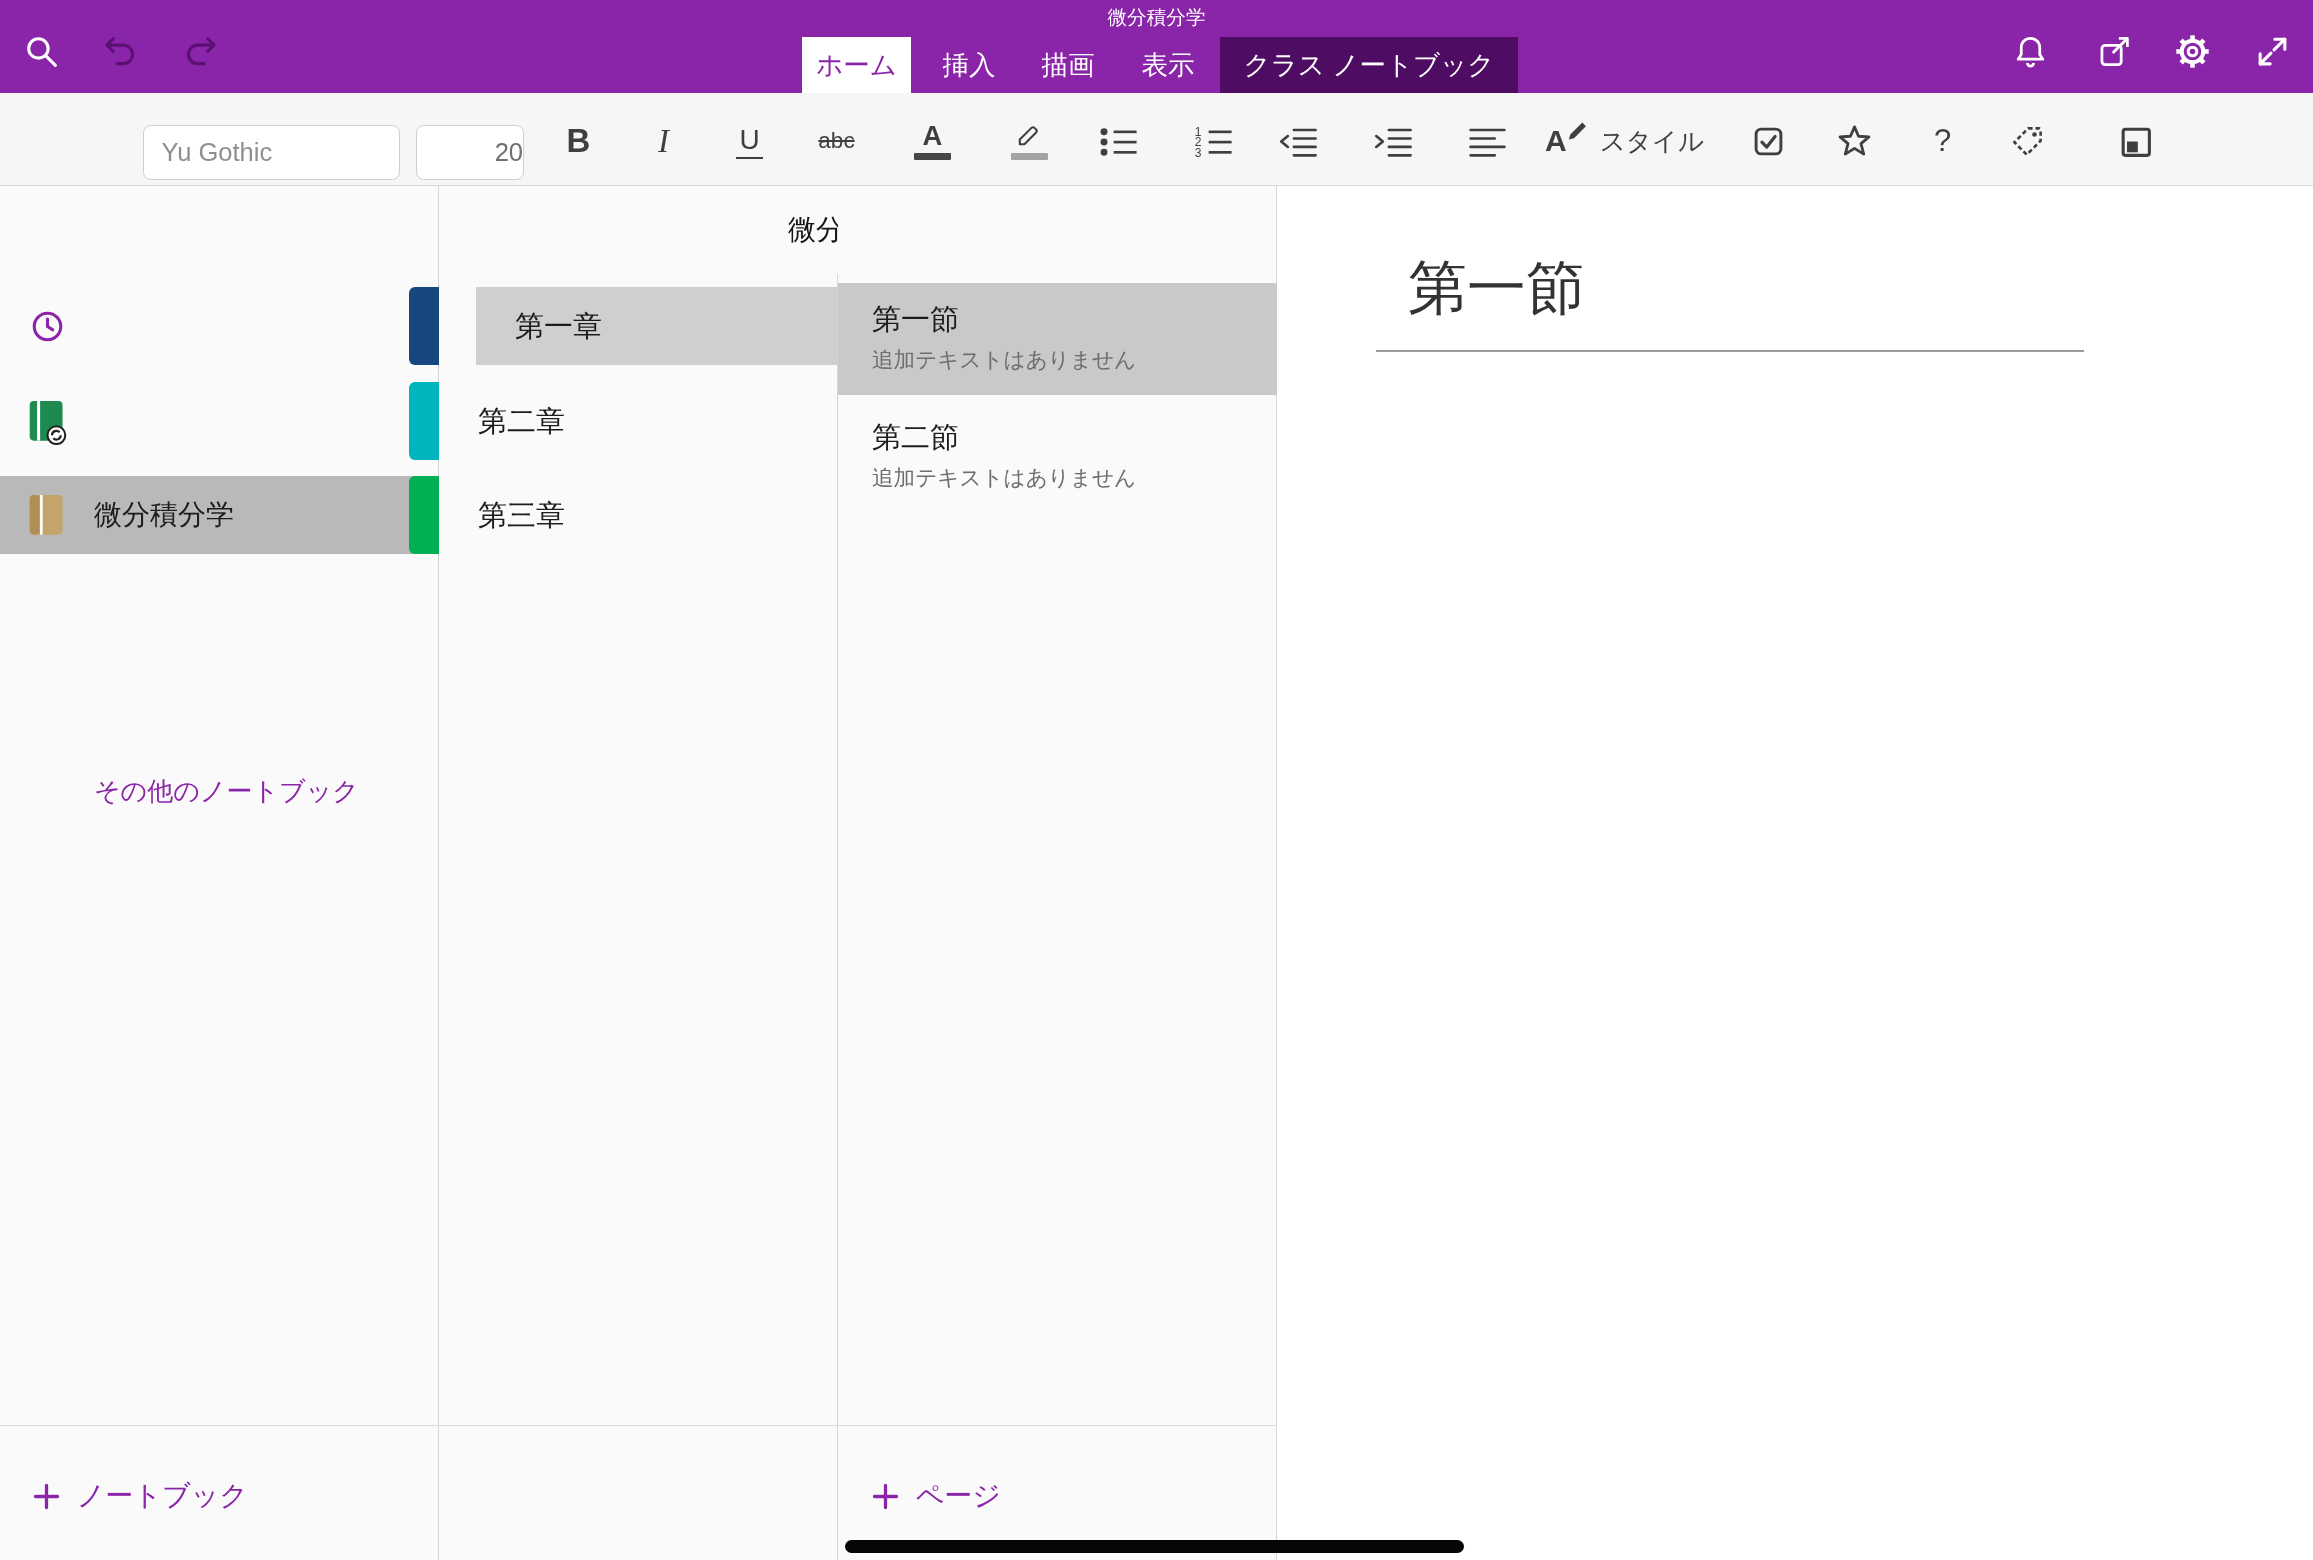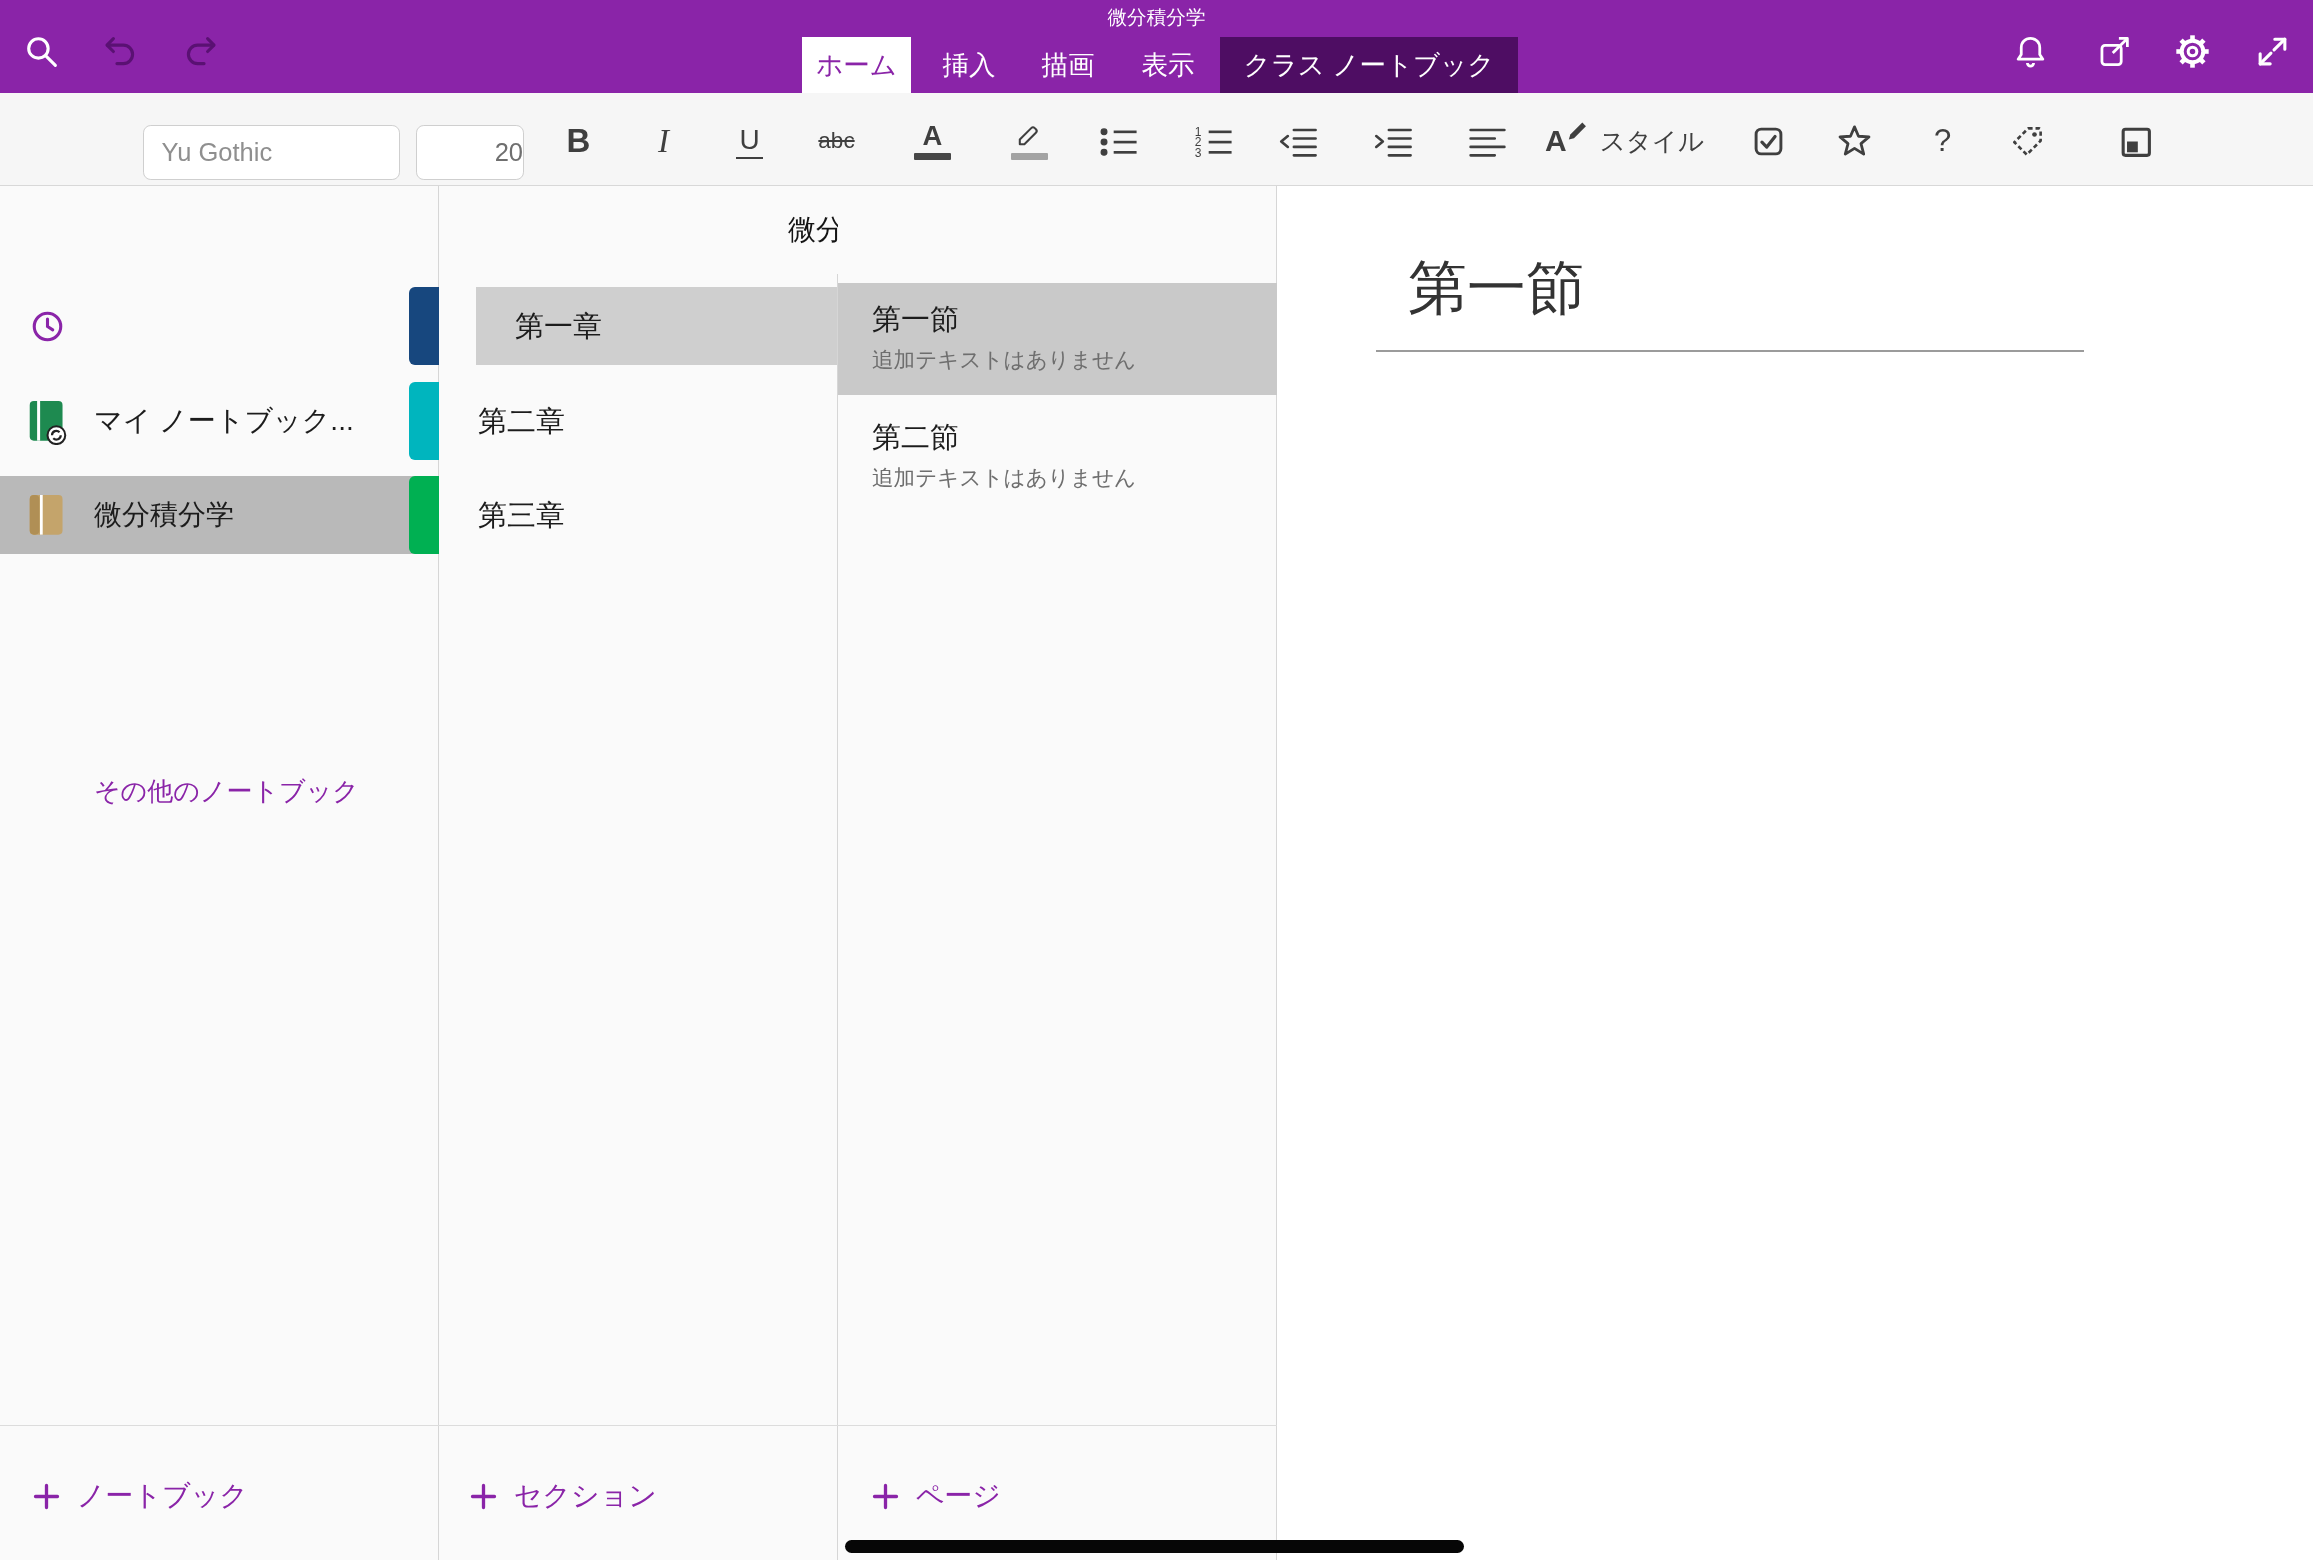--- a/index.html
+++ b/index.html
@@ -275,21 +275,20 @@
 
     <div class="nav-row" style="top:196px">
       <span class="nav-ic">
         <svg viewBox="0 0 30 34" width="43" height="47">
             <rect x="2" y="2" width="24" height="29" rx="3" fill="#1E8A50"></rect>
             <line x1="8.5" y1="2" x2="8.5" y2="31" stroke="#ffffff" stroke-width="2.2"></line>
             <circle cx="21.5" cy="27" r="6.5" fill="#ffffff" stroke="#222222" stroke-width="1.5"></circle>
             <path d="M18.3 27 a3.2 3.2 0 0 1 5.5-2.2 M24.7 27 a3.2 3.2 0 0 1 -5.5 2.2" fill="none" stroke="#222222" stroke-width="1.6"></path>
           </svg>
       </span>
-      <span class="nav-label">マイ ノートブック...</span>
       <span class="strip" style="background:#00B5BE"></span>
     </div>
 
     <div class="nav-row selected" style="top:290px">
       <span class="nav-ic">
         <svg viewBox="0 0 30 34" width="43" height="47">
             <rect x="2" y="2" width="24" height="29" rx="3" fill="#C4A46B"></rect>
             <rect x="2" y="2" width="7" height="29" rx="3" fill="#B08F55"></rect>
             <line x1="10.5" y1="2" x2="10.5" y2="31" stroke="#ffffff" stroke-width="2"></line>
           </svg>
@@ -311,26 +310,20 @@
   <div class="sections">
     <div class="sec-row selected" style="top:101px">
       <span class="sec-label">第一章</span>
     </div>
     <div class="sec-row" style="top:196px">
       <span class="sec-label">第二章</span>
     </div>
     <div class="sec-row" style="top:290px">
       <span class="sec-label">第三章</span>
     </div>
-    <div class="col-add" style="left:28px">
-      <svg class="plus" viewBox="0 0 24 24">
-          <path d="M12 4 V20 M4 12 H20" stroke="#8A24A8" stroke-width="2.4" stroke-linecap="round" fill="none"></path>
-        </svg>
-      <span class="add-label">セクション</span>
-    </div>
   </div>
   <div class="sections-divider"></div>
 
   <div class="list-header">
     <span class="lh-title">微分積分学</span>
     <span class="lh-edit">編集</span>
   </div>
 
   <div class="pages">
     <div class="page-row selected" style="top:97px">

